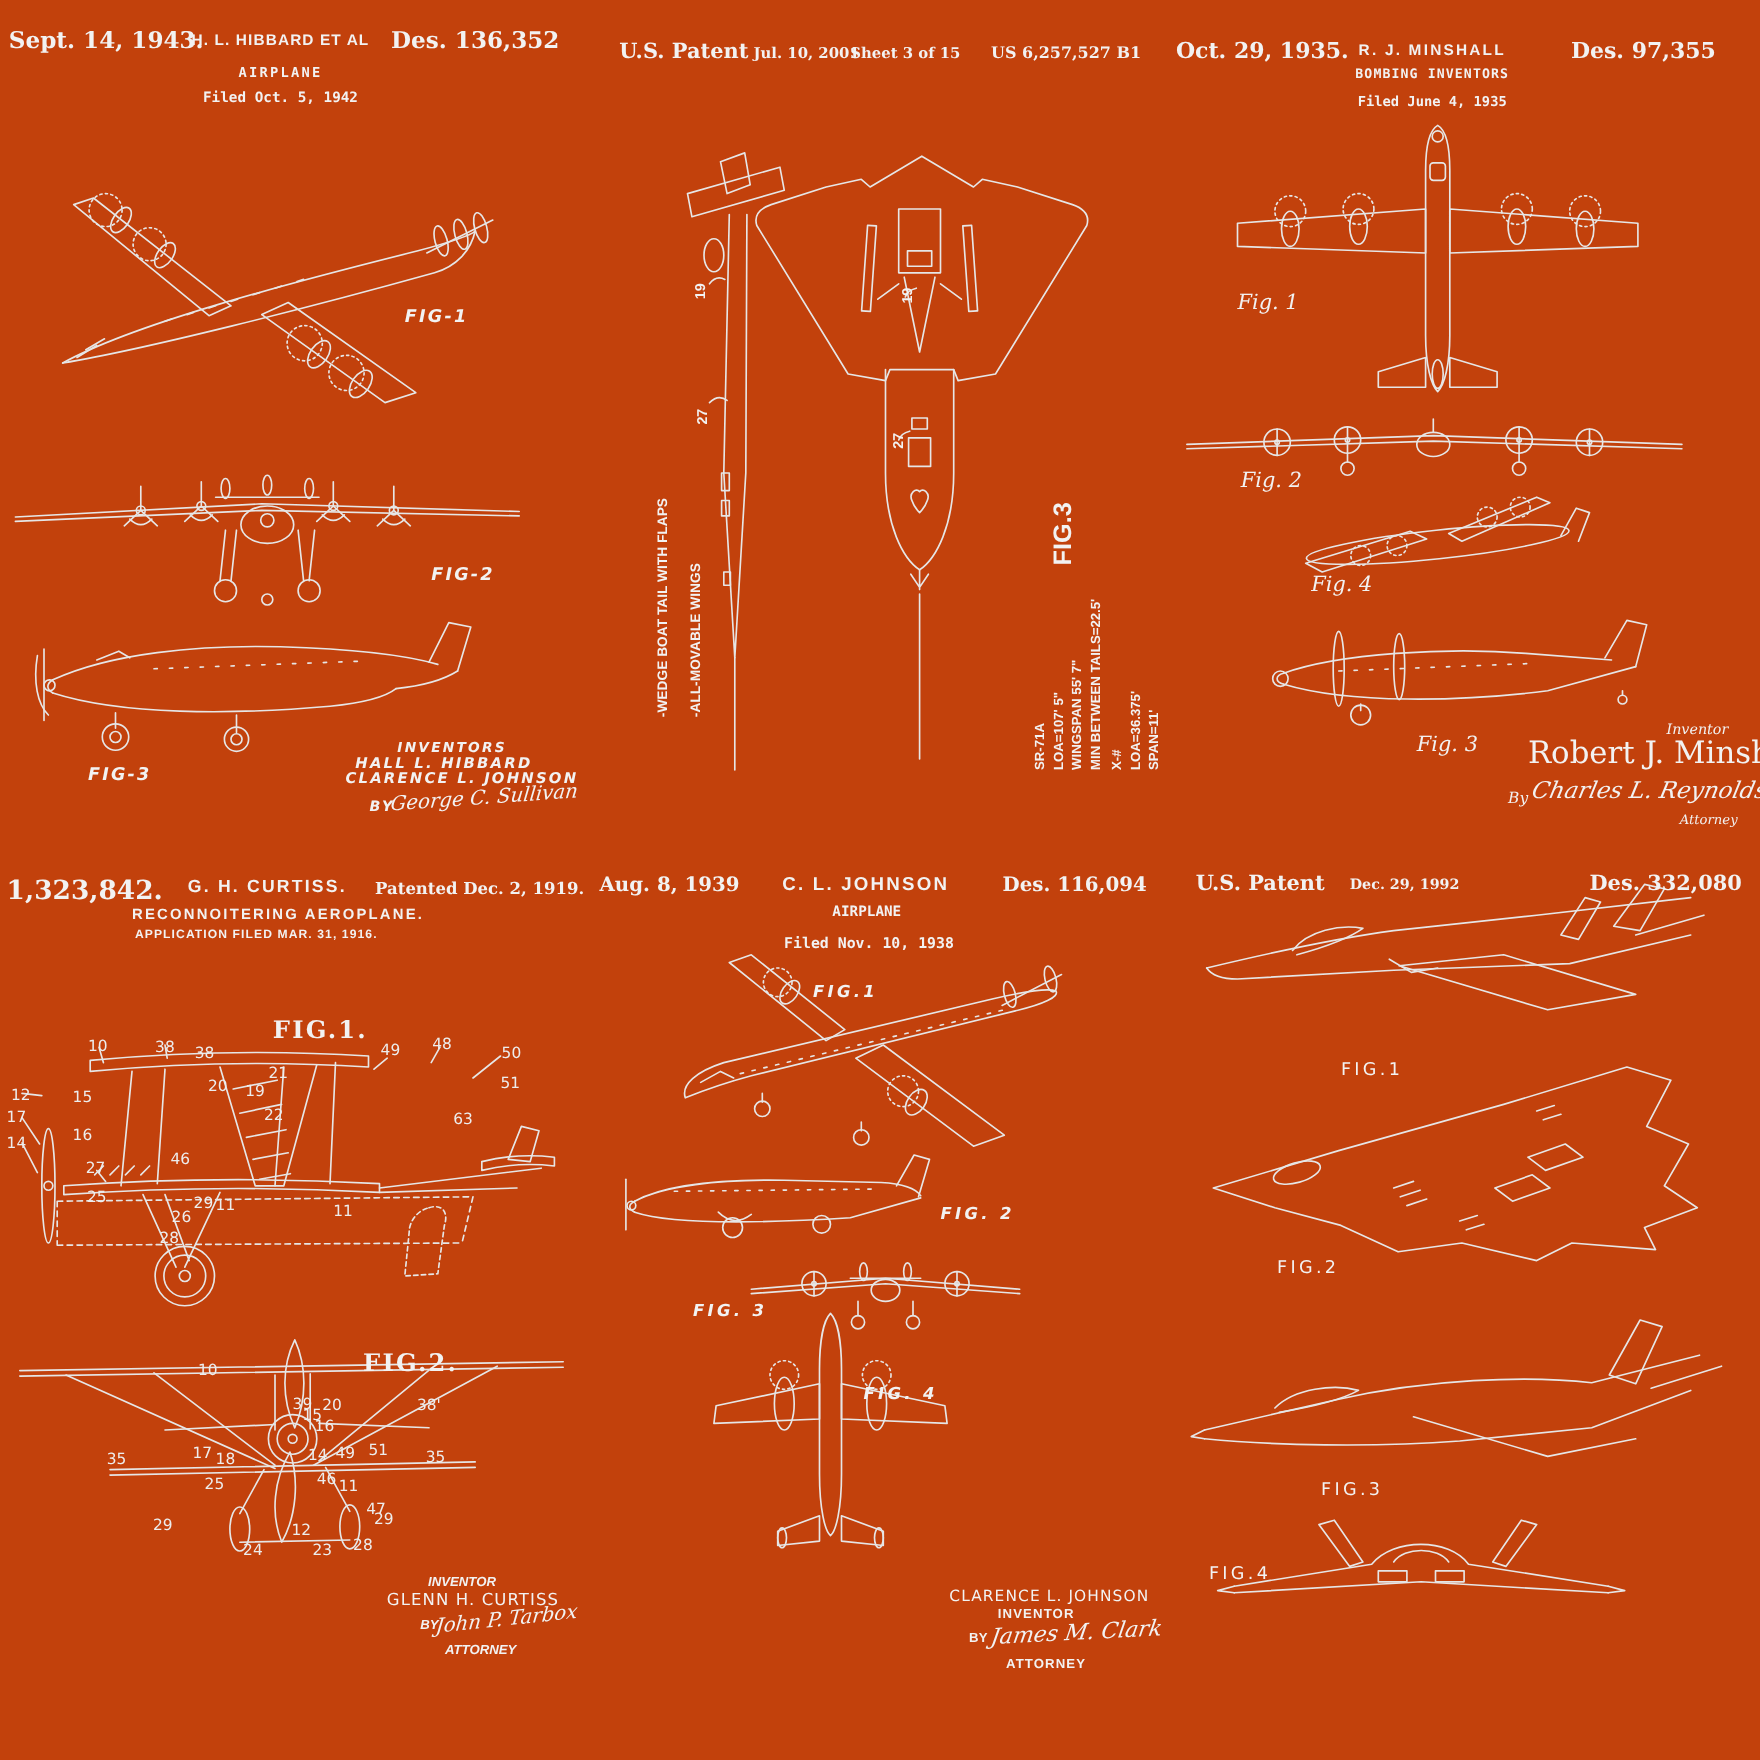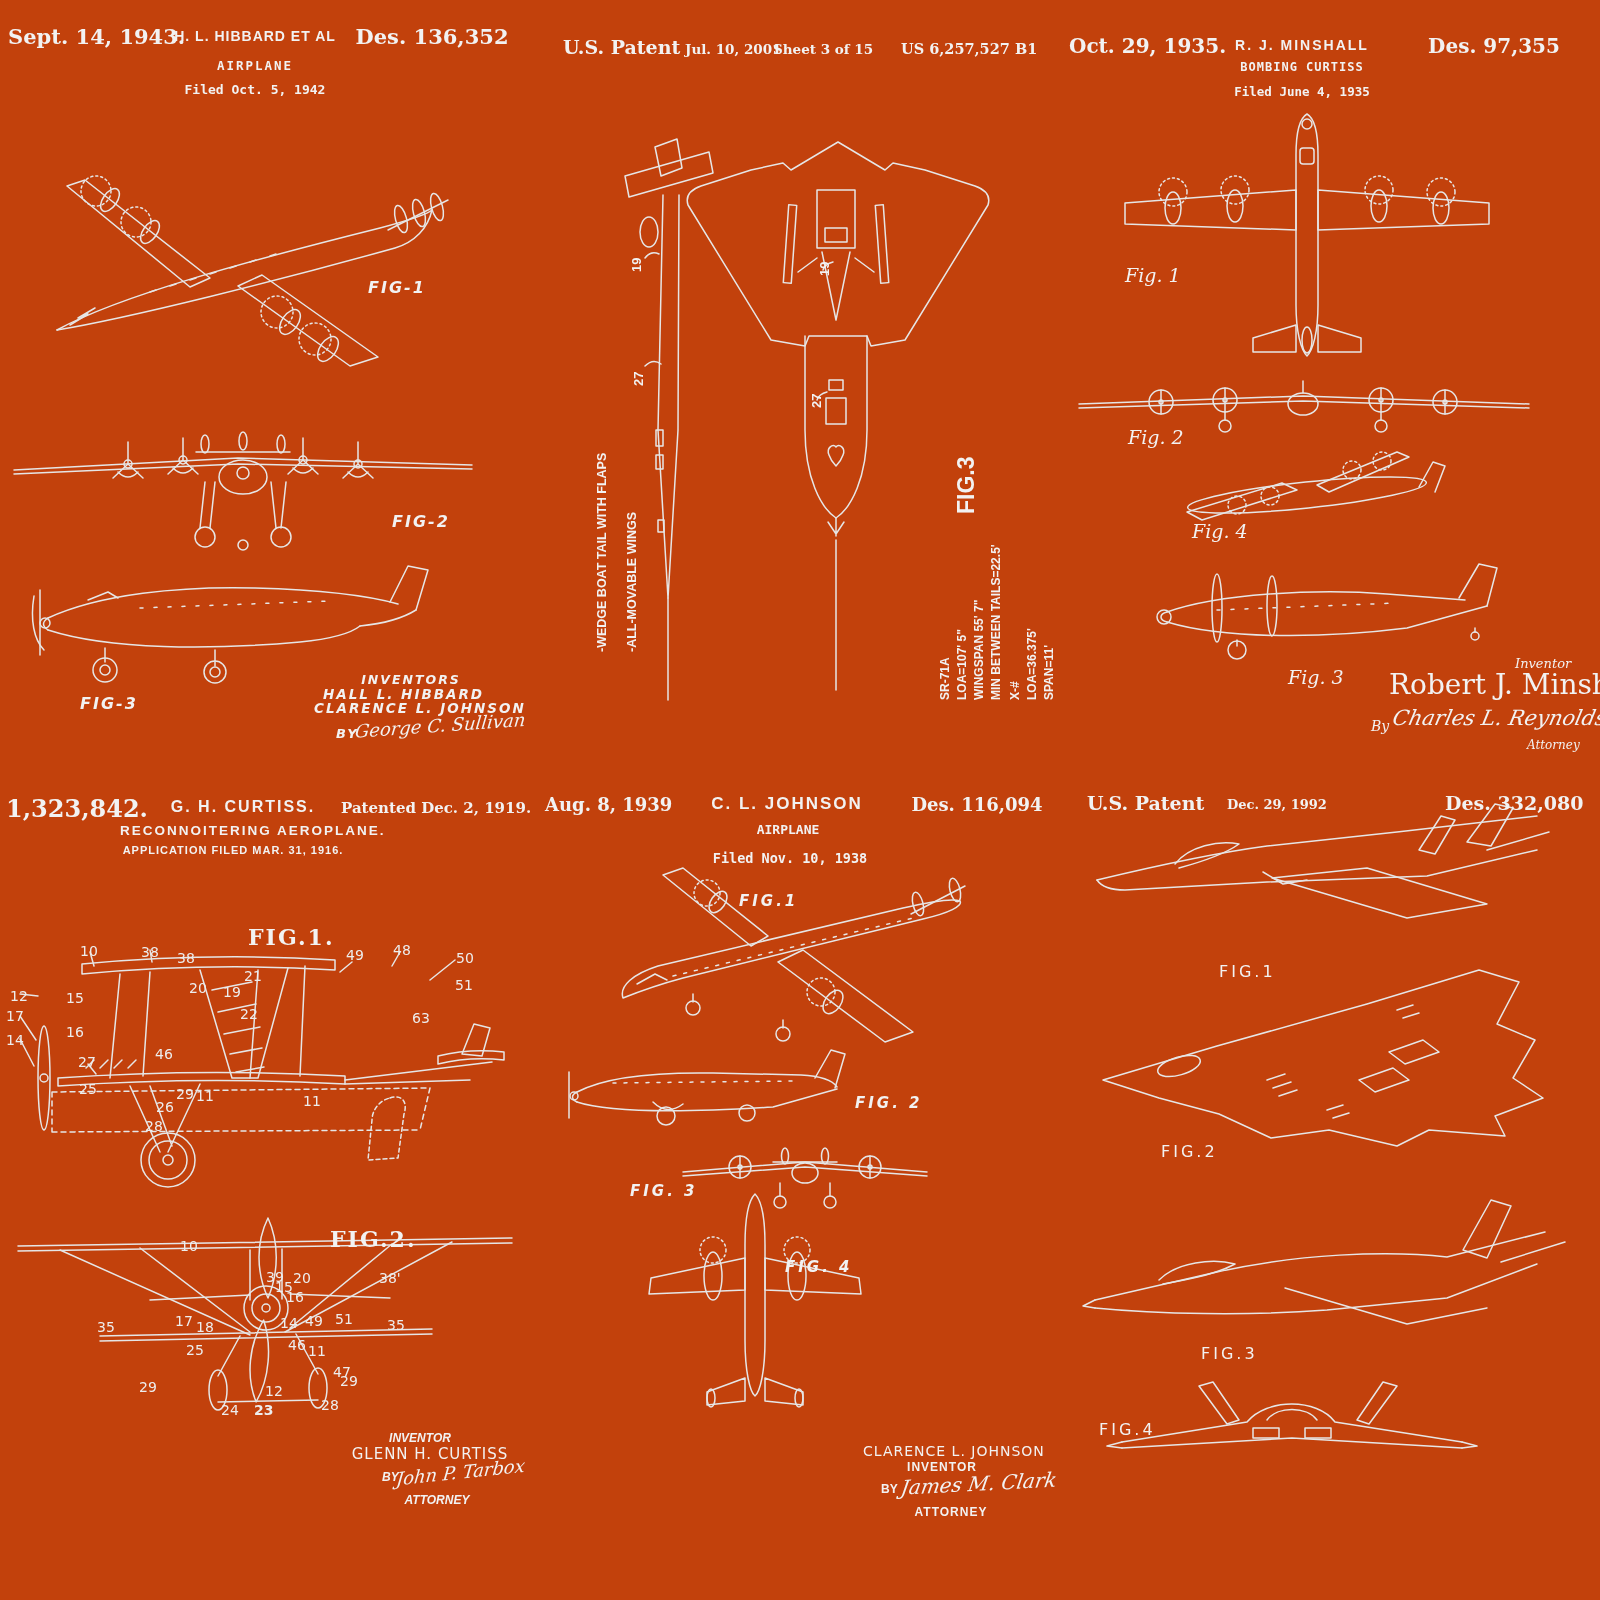--- a/index.html
+++ b/index.html
@@ -215,21 +215,21 @@
       <ellipse cx="150" cy="608" rx="5" ry="34"></ellipse>
       <ellipse cx="205" cy="606" rx="5" ry="30"></ellipse>
       <path d="M170,640 L170,646 M408,628 L408,632"></path>
       <circle cx="170" cy="650" r="9"></circle>
         <circle cx="408" cy="636" r="4"></circle>
       <path d="M150,610 L330,603" stroke-dasharray="3 11" stroke-width="3.5"></path>
     </svg>
     <div class="t serif" style="left:2px;top:34px;font-size:20px;">Oct. 29, 1935.</div>
     <div class="t sans ctr" style="left:145px;top:37px;width:180px;font-size:14px;letter-spacing:2px;">R. J. MINSHALL</div>
     <div class="t serif ctr" style="left:347px;top:34px;width:160px;font-size:20px;">Des. 97,355</div>
-    <div class="t mono ctr" style="left:165px;top:60px;width:140px;font-size:12px;letter-spacing:1px;">BOMBING CURTISS</div>
+    <div class="t mono ctr" style="left:165px;top:60px;width:140px;font-size:12px;letter-spacing:1px;">BOMBING INVENTORS</div>
     <div class="t mono ctr" style="left:155px;top:84px;width:160px;font-size:12.5px;">Filed June 4, 1935</div>
     <div class="t script" style="left:58px;top:264px;font-size:19px;">Fig. 1</div>
     <div class="t script" style="left:61px;top:426px;font-size:19px;">Fig. 2</div>
     <div class="t script" style="left:125px;top:520px;font-size:19px;">Fig. 4</div>
     <div class="t script" style="left:221px;top:666px;font-size:19px;">Fig. 3</div>
     <div class="t script" style="left:448px;top:656px;font-size:13px;">Inventor</div>
     <div class="t ctr" style="left:322px;top:668px;width:160px;font-size:28px;font-family:'DejaVu Serif',serif;">Robert  J. Minshall</div>
     <div class="t script" style="left:304px;top:718px;font-size:14px;">By</div>
     <div class="t script ctr" style="left:326px;top:706px;width:180px;font-size:21px;transform:skewX(-12deg);">Charles L. Reynolds</div>
     <div class="t script" style="left:460px;top:738px;font-size:12px;">Attorney</div>
@@ -319,21 +319,21 @@
     <span class="co" style="left:97px;top:539px;">35</span>
     <span class="co" style="left:387px;top:537px;">35</span>
     <span class="co" style="left:288px;top:557px;">46</span>
     <span class="co" style="left:308px;top:563px;">11</span>
     <span class="co" style="left:333px;top:556px;margin-top:28px;">47</span>
     <span class="co" style="left:186px;top:562px;">25</span>
     <span class="co" style="left:139px;top:599px;">29</span>
     <span class="co" style="left:340px;top:593px;">29</span>
     <span class="co" style="left:265px;top:603px;">12</span>
     <span class="co" style="left:221px;top:622px;">24</span>
-    <span class="co" style="left:254px;top:622px;font-weight:bold;">23</span>
+    <span class="co" style="left:284px;top:622px;">23</span>
     <span class="co" style="left:321px;top:617px;">28</span>
     <div class="t sans ital ctr" style="left:370px;top:651px;width:100px;font-size:12px;">INVENTOR</div>
     <div class="t hand ctr" style="left:340px;top:665px;width:180px;font-size:15px;letter-spacing:1px;font-weight:400;">GLENN H. CURTISS</div>
     <div class="t sans ital" style="left:382px;top:690px;font-size:12px;">BY</div>
     <div class="t script ctr" style="left:396px;top:682px;width:120px;font-size:18px;transform:rotate(-6deg) skewX(-12deg);">John P. Tarbox</div>
     <div class="t sans ital ctr" style="left:387px;top:713px;width:100px;font-size:12px;">ATTORNEY</div>
   </div>
 
   <div class="panel" style="left:533px;top:780px;width:534px;height:820px;">
     <svg class="art" width="534" height="820" viewBox="0 0 534 820">

